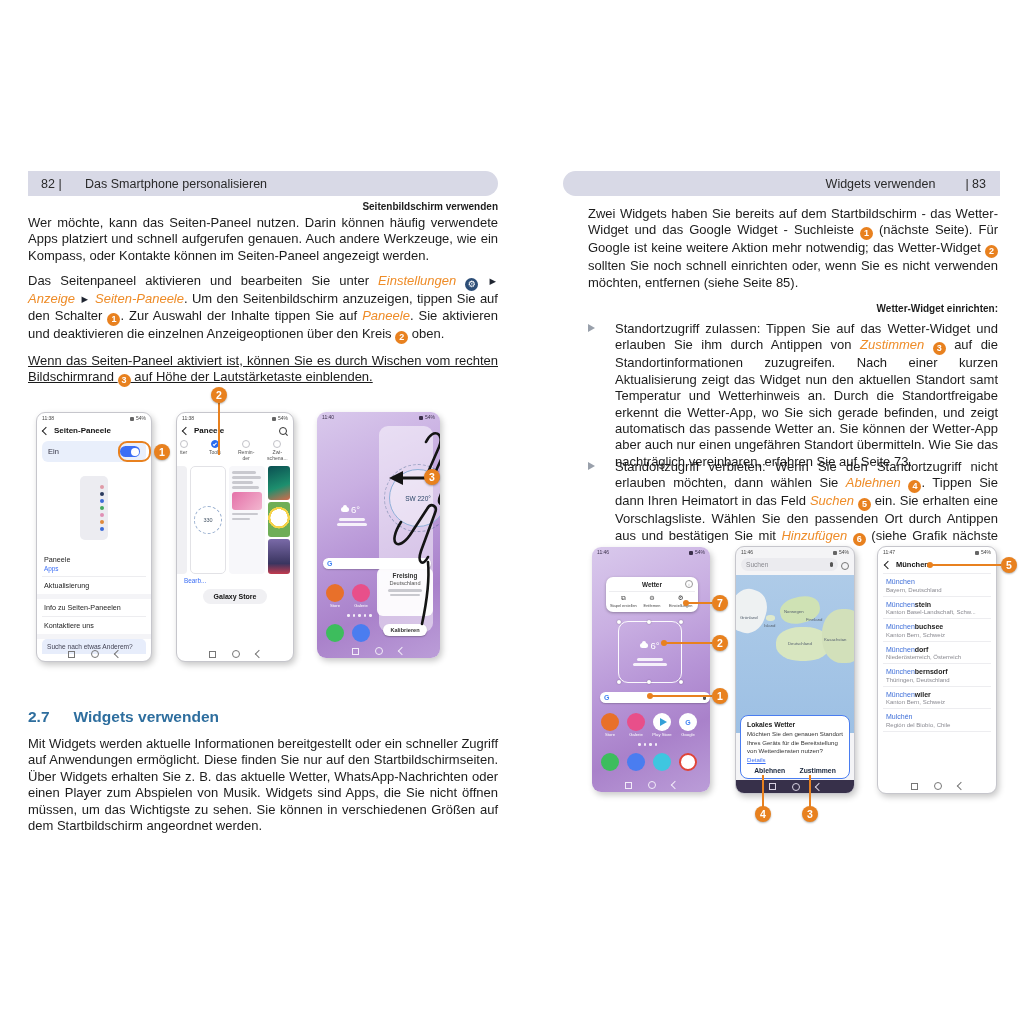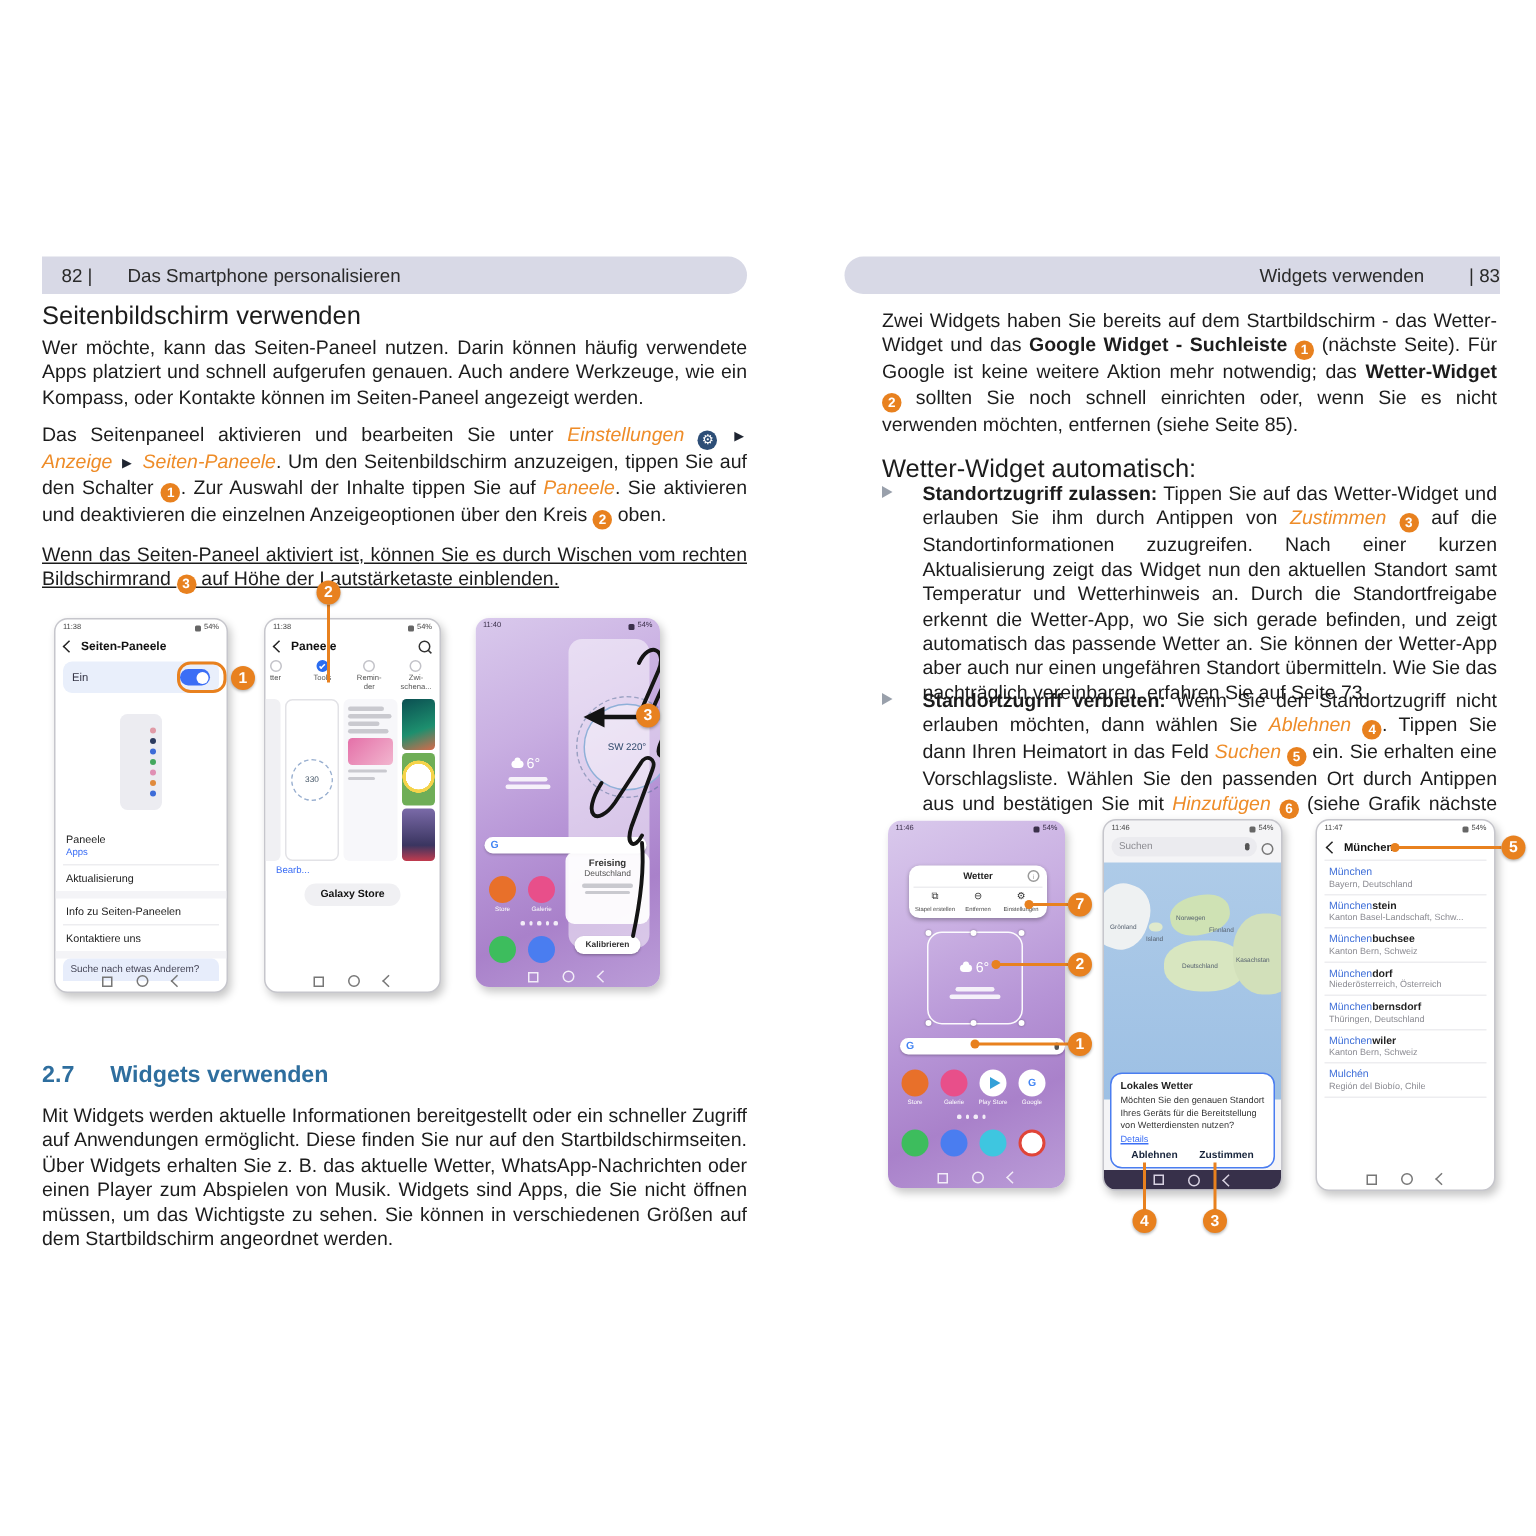--- a/index.html
+++ b/index.html
@@ -4,23 +4,23 @@
 <style>
   html,body{margin:0;padding:0;background:#ffffff;}
   #canvas{position:relative;width:1024px;height:1024px;background:#ffffff;
           font-family:"Liberation Sans",sans-serif;color:#1c1c1c;overflow:hidden;}
 
   
   .band{position:absolute;top:171px;height:25px;background:#d8d9e6;display:flex;align-items:center;
         font-size:12.5px;color:#2a2a2a;}
   .band .pnum{font-weight:normal;}
   .j{text-align:justify;font-size:13px;line-height:16.4px;margin:0;}
-  .boldhead{font-size:17px;font-weight:normal;margin:0 0 3px 0;}
+  .boldhead{font-size:10px;font-weight:bold;margin:0 0 3px 0;text-align:right;}
   .lnk{color:#ee8c28;font-style:italic;}
-  .bld{font-weight:bold;}
+  .bld{font-weight:normal;}
   .parrow{font-size:8.5px;color:#1e2430;padding:0 2px;vertical-align:1px;}
   .ibadge{display:inline-flex;width:13px;height:13px;border-radius:50%;background:#e8811f;color:#fff;
           font-size:9px;font-weight:bold;align-items:center;justify-content:center;vertical-align:-2px;line-height:1;}
   .gearic{display:inline-flex;width:13px;height:13px;border-radius:50%;background:#2d4e77;color:#fff;
           font-size:9px;align-items:center;justify-content:center;vertical-align:-2px;line-height:1;}
   .sechead{position:absolute;display:flex;gap:24px;color:#2e6e9e;font-weight:bold;font-size:15.5px;}
 
   
   .badge{position:absolute;width:16px;height:16px;border-radius:50%;background:#e8811f;color:#fff;
          font-weight:bold;font-size:10.5px;display:flex;align-items:center;justify-content:center;
@@ -347,25 +347,25 @@
   <div class="badge" style="left:424px;top:469px;">3</div>
 
   <div class="sechead" style="left:28px;top:708px;">
     <span>2.7</span>
     <span>Widgets verwenden</span>
   </div>
   <p class="j" style="position:absolute;left:28px;top:736px;width:470px;">Mit Widgets werden aktuelle Informationen bereitgestellt oder ein schneller Zugriff auf Anwendungen ermöglicht. Diese finden Sie nur auf den Startbildschirmseiten. Über Widgets erhalten Sie z. B. das aktuelle Wetter, WhatsApp-Nachrichten oder einen Player zum Abspielen von Musik. Widgets sind Apps, die Sie nicht öffnen müssen, um das Wichtigste zu sehen. Sie können in verschiedenen Größen auf dem Startbildschirm angeordnet werden.</p>
 
   <div class="band" style="left:563px;width:437px;border-radius:13px 0 0 13px;justify-content:flex-end;">
     <span>Widgets verwenden</span>
-    <span class="pnum" style="padding:0 0 0 30px;">| 83</span>
+    <span class="pnum" style="padding:0 14px 0 30px;">| 83</span>
   </div>
 
   <p class="j" style="position:absolute;left:588px;top:206px;width:410px;">Zwei Widgets haben Sie bereits auf dem Startbildschirm - das Wetter-Widget und das <span class="bld">Google Widget - Suchleiste</span> <span class="ibadge">1</span> (nächste Seite). Für Google ist keine weitere Aktion mehr notwendig; das <span class="bld">Wetter-Widget</span> <span class="ibadge">2</span> sollten Sie noch schnell einrichten oder, wenn Sie es nicht verwenden möchten, entfernen (siehe Seite 85).</p>
-  <p class="boldhead" style="position:absolute;left:588px;top:303px;width:410px;">Wetter-Widget automatisch:</p>
+  <p class="boldhead" style="position:absolute;left:588px;top:303px;width:410px;">Wetter-Widget einrichten:</p>
 
   <div style="position:absolute;left:588px;top:321px;width:410px;display:flex;">
     <span style="flex:0 0 27px;padding-top:3px;">
         <i style="display:block;width:0;height:0;border-left:7px solid #99a0ab;border-top:4.5px solid transparent;border-bottom:4.5px solid transparent;"></i>
       </span>
     <span class="j" style="flex:1;"><span class="bld">Standortzugriff zulassen:</span> Tippen Sie auf das Wetter-Widget und erlauben Sie ihm durch Antippen von <span class="lnk">Zustimmen</span> <span class="ibadge">3</span> auf die Standortinformationen zuzugreifen. Nach einer kurzen Aktualisierung zeigt das Widget nun den aktuellen Standort samt Temperatur und Wetterhinweis an. Durch die Standortfreigabe erkennt die Wetter-App, wo Sie sich gerade befinden, und zeigt automatisch das passende Wetter an. Sie können der Wetter-App aber auch nur einen ungefähren Standort übermitteln. Wie Sie das nachträglich vereinbaren, erfahren Sie auf Seite 73.</span>
   </div>
   <div style="position:absolute;left:588px;top:459px;width:410px;display:flex;">
     <span style="flex:0 0 27px;padding-top:3px;">
         <i style="display:block;width:0;height:0;border-left:7px solid #99a0ab;border-top:4.5px solid transparent;border-bottom:4.5px solid transparent;"></i>

